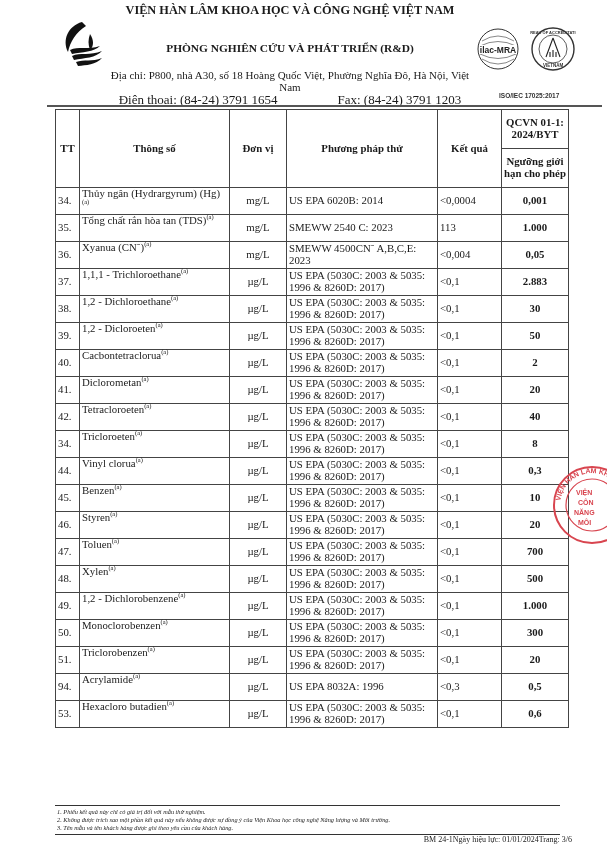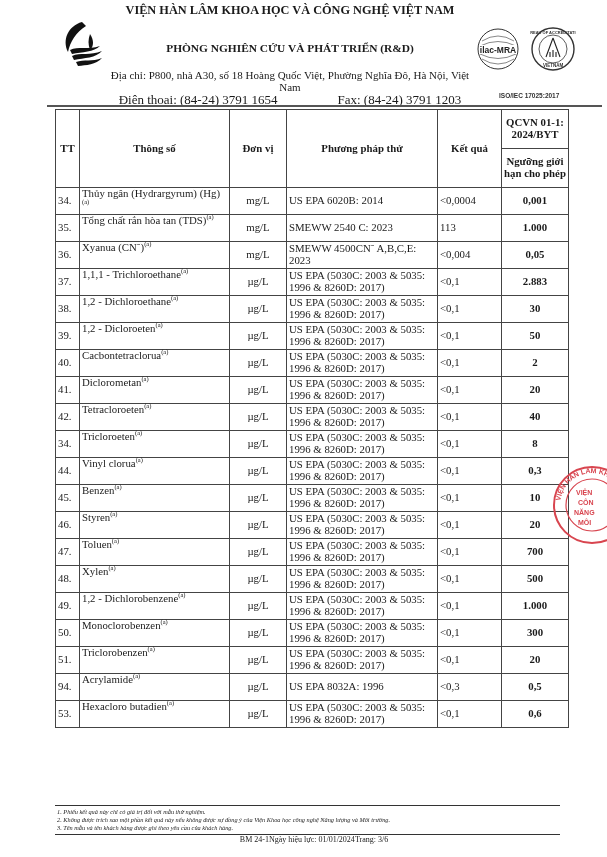--- a/index.html
+++ b/index.html
@@ -25,21 +25,21 @@
   .c-meth { width: 146px; text-align: left; }
   .c-res { width: 59px; text-align: left; }
   .c-lim { width: 62px; text-align: center; font-weight: bold; }
   tr.row td { height: 26px; }
   td.name-cell { vertical-align: top; padding-top: 2px; }
   sup { font-size: 6.5px; line-height: 0; }
   .stamp { position: absolute; left: 552px; top: 465px; width: 80px; height: 80px; }
   .frule { position: absolute; left: 55px; top: 805px; width: 505px; height: 1px; background: #333; }
   .notes { position: absolute; left: 57px; top: 808px; font-size: 6.3px; font-style: italic; line-height: 8px; }
   .frule2 { position: absolute; left: 55px; top: 834px; width: 505px; height: 1px; background: #333; }
-  .foot { position: absolute; left: 64px; top: 835px; width: 500px; font-size: 8px; display: flex; justify-content: center; }
+  .foot { position: absolute; left: 72px; top: 835px; width: 500px; font-size: 8px; display: flex; justify-content: flex-end; }
 </style>
 </head>
 <body>
 
 <svg class="logo" viewBox="0 0 48 48">
   <path d="M22 2 C8 6 2 20 8 32 C10 22 16 12 26 6 Z" fill="#111"></path>
   <path d="M30 14 C34 20 34 26 30 30 C28 24 28 20 30 14 Z" fill="#111"></path>
   <path d="M10 30 C18 26 28 30 40 26 C34 32 22 32 12 34 Z" fill="#111"></path>
   <path d="M12 36 C20 32 30 36 42 31 C36 38 24 38 14 40 Z" fill="#111"></path>
   <path d="M16 42 C24 39 32 42 42 38 C36 45 26 45 18 46 Z" fill="#111"></path>

